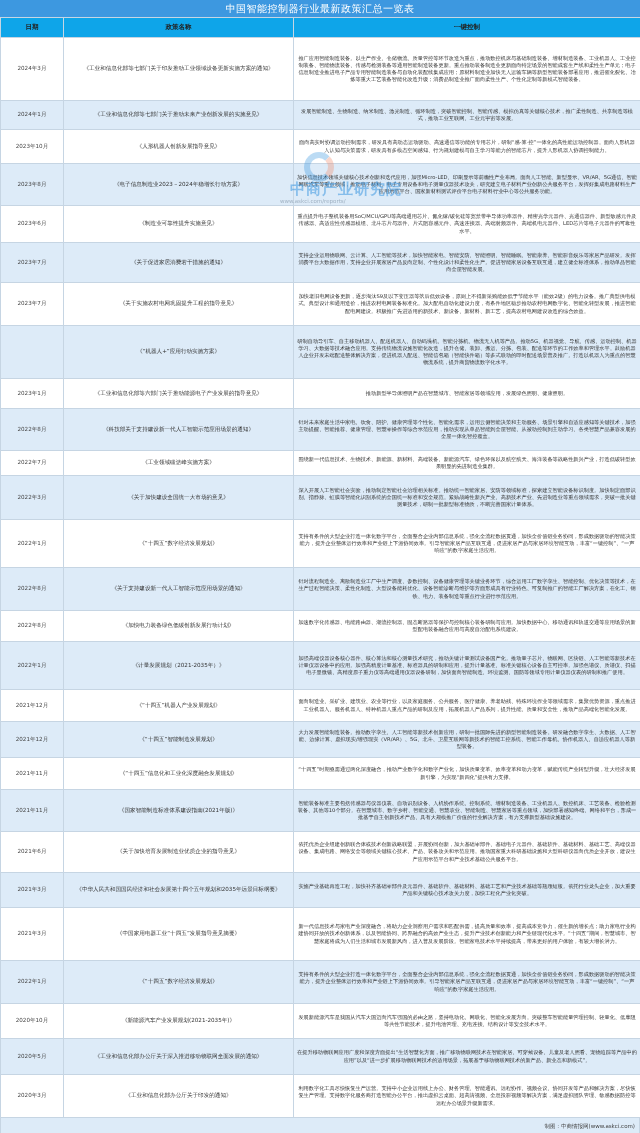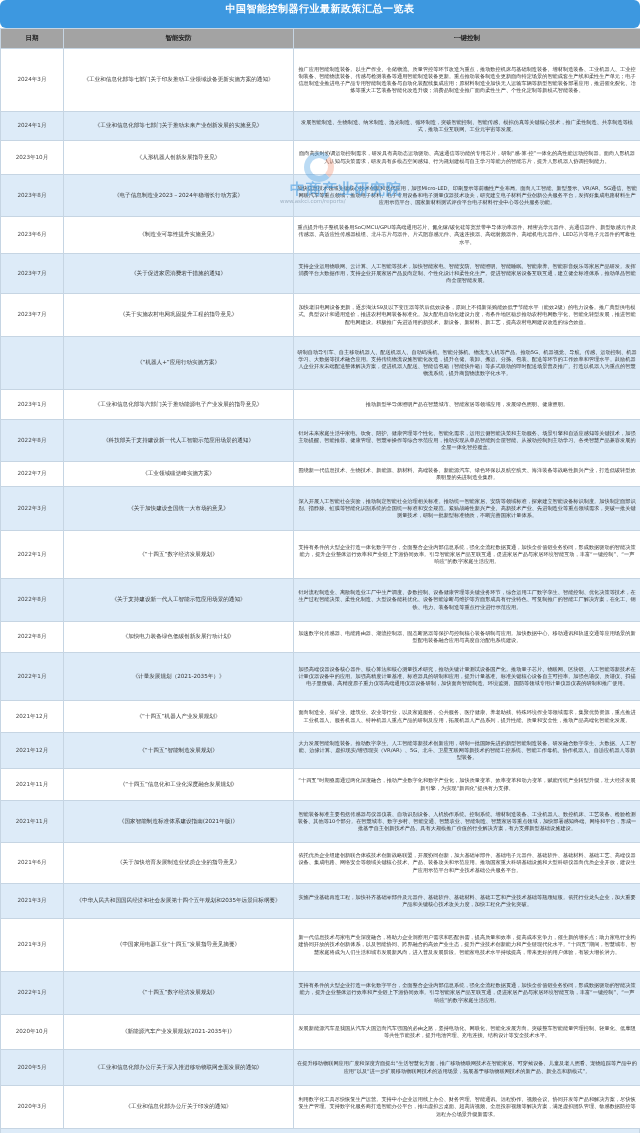--- a/index.html
+++ b/index.html
@@ -1,22 +1,22 @@
 <!DOCTYPE html>
 <html><head>
 <meta charset="utf-8">
 <style>
   html, body { margin: 0; padding: 0; background: #ffffff; }
   body { width: 640px; height: 1133px; overflow: hidden; font-family: "DejaVu Sans", "Liberation Sans", sans-serif; color: #333; position: relative; }
-  .title-bar { height: 28px; background: #3d98e0; color: #fff; font-size: 10px; line-height: 17px; text-align: center; font-weight: bold; letter-spacing: 0.5px; border-radius: 6px; }
+  .title-bar { height: 17px; background: #3d98e0; color: #fff; font-size: 10px; line-height: 17px; text-align: center; font-weight: normal; letter-spacing: 0.5px; }
   table { border-collapse: collapse; width: 640px; table-layout: fixed; }
   col.c-date { width: 63px; }
   col.c-name { width: 230px; }
   col.c-content { width: 347px; }
-  th { background: #a3a3a3; font-size: 6.5px; font-weight: bold; height: 19px; border: 1px solid #c6d5e3; color: #222; padding: 0; }
+  th { background: #0ea5e9; font-size: 6.5px; font-weight: bold; height: 19px; border: 1px solid #c6d5e3; color: #222; padding: 0; }
   td { border: 1px solid #c6d5e3; font-size: 5.2px; line-height: 1.35; text-align: center; vertical-align: middle; padding: 1px 3px; color: #333; overflow: hidden; }
   tr.alt td { background: #ddebf8; }
   tr.plain td { background: #ffffff; }
   td.date { font-size: 5.6px; color: #444; }
   td.name { font-size: 5.6px; color: #333; }
   td.content { text-align: center; }
   .footer { height: 17px; background: #ddebf8; border: 1px solid #c6d5e3; border-top: none; font-size: 5.5px; line-height: 17px; text-align: right; padding-right: 4px; color: #444; box-sizing: border-box; width: 640px; }
   .watermark { position: absolute; left: 270px; top: 152px; width: 150px; height: 70px; pointer-events: none; }
   .wm-logo { position: absolute; left: 34px; top: 0px; width: 30px; height: 30px; border-radius: 50%; border: 6px solid rgba(61,152,224,0.35); border-right-color: rgba(240,140,110,0.35); box-sizing: border-box; }
   .wm-text { position: absolute; left: 0; top: 28px; font-size: 15px; color: rgba(61,152,224,0.55); font-weight: bold; letter-spacing: 1px; white-space: nowrap; margin-left: 20px; }
@@ -29,21 +29,21 @@
 
 <table>
   <colgroup>
       <col class="c-date">
       <col class="c-name">
       <col class="c-content">
     </colgroup>
   <thead>
     <tr>
       <th>日期</th>
-      <th>智能安防</th>
+      <th>政策名称</th>
       <th>一键控制</th>
     </tr>
   </thead>
   <tbody id="tbody">
       <tr class="plain" style="height: 63px;">
         <td class="date">2024年3月</td>
         <td class="name">《工业和信息化部等七部门关于印发推动工业领域设备更新实施方案的通知》</td>
         <td class="content">推广应用智能制造装备。以生产作业、仓储物流、质量管控等环节改造为重点，推动数控机床与基础制造装备、增材制造装备、工业机器人、工业控制装备、智能物流装备、传感与检测装备等通用智能制造装备更新。重点推动装备制造业更新面向特定场景的智能成套生产线和柔性生产单元；电子信息制造业推进电子产品专用智能制造装备与自动化装配线集成应用；原材料制造业加快无人运输车辆等新型智能装备部署应用，推进催化裂化、冶炼等重大工艺装备智能化改造升级；消费品制造业推广面向柔性生产、个性化定制等新模式智能装备。</td>
       </tr>
       <tr class="alt" style="height: 29px;">

